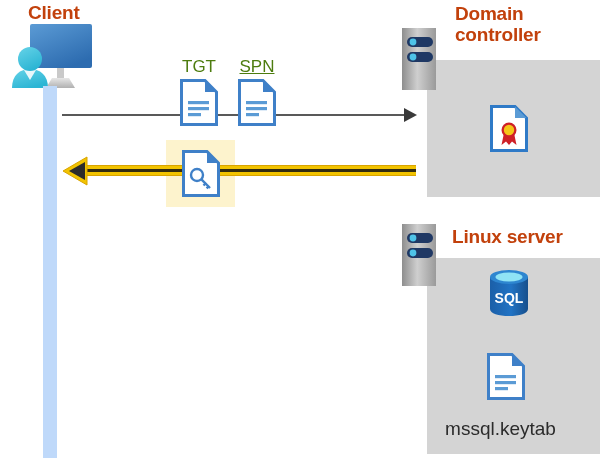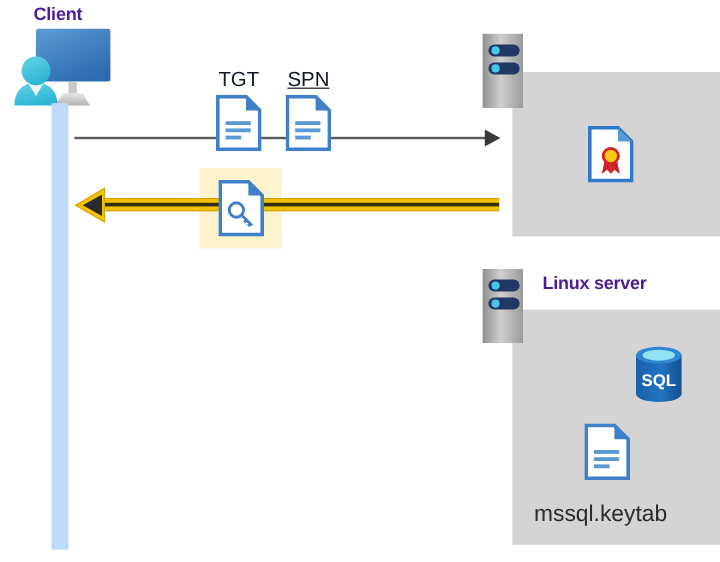--- a/index.html
+++ b/index.html
@@ -15,22 +15,22 @@
     width: 600px;
     height: 468px;
     background: #ffffff;
     overflow: hidden;
   }
   .abs { position: absolute; }
 
   
   .title {
     font-weight: bold;
-    color: #4c1d95;
-    font-size: 15px;
+    color: #c2410c;
+    font-size: 19px;
     line-height: 21px;
     letter-spacing: -0.2px;
   }
   #client-title { left: 28px; top: 2px; }
   #dc-title { left: 455px; top: 3px; width: 140px; }
   #linux-title { left: 452px; top: 226px; width: 150px; }
 
   
   #client-lifeline {
     left: 43px; top: 86px;
@@ -92,28 +92,28 @@
   
   .doc-icon { width: 38px; height: 47px; }
   #tgt-doc { left: 180px; top: 79px; }
   #spn-doc { left: 238px; top: 79px; }
   #key-doc { left: 182px; top: 150px; }
   #cert-doc { left: 490px; top: 105px; }
   #keytab-doc { left: 487px; top: 353px; }
 
   .doc-label {
     font-size: 17px;
-    color: #0f172a;
+    color: #4d7c0f;
     text-align: center;
     width: 46px;
   }
   #tgt-label { left: 176px; top: 57px; }
   #spn-label { left: 234px; top: 57px; text-decoration: underline; }
 
-  #sql-icon { left: 487px; top: 288px; width: 44px; height: 48px; margin-left: 40px; }
+  #sql-icon { left: 487px; top: 269px; width: 44px; height: 48px; }
 
   #keytab-label {
     left: 427px; top: 418px;
     width: 147px;
     text-align: center;
     font-size: 19px;
     color: #2b2b2b;
   }
 </style>
 </head>
@@ -199,20 +199,21 @@
       <path d="M25 1.5 L36.5 13 H25 Z" fill="#3f80c8"></path>
       <g fill="none" stroke="#3f80c8" stroke-width="2.4">
         <circle cx="15" cy="25" r="6"></circle>
         <path d="M19.4 29.4 L28 38"></path>
         <path d="M24 33 L21.5 35.5"></path>
         <path d="M27 36 L24.6 38.4"></path>
       </g>
     </svg>
   </div>
 
+  <div class="abs title" id="dc-title">Domain controller</div>
 
   <div class="abs panel" id="dc-panel"></div>
 
   <div class="abs server-icon" id="dc-server">
     <svg width="34" height="62" viewBox="0 0 34 62" xmlns="http://www.w3.org/2000/svg">
       <defs>
         <linearGradient id="srvGradA" x1="0" y1="0" x2="1" y2="0">
           <stop offset="0%" stop-color="#8e8e8e"></stop>
           <stop offset="45%" stop-color="#cfcfcf"></stop>
           <stop offset="100%" stop-color="#9a9a9a"></stop>

